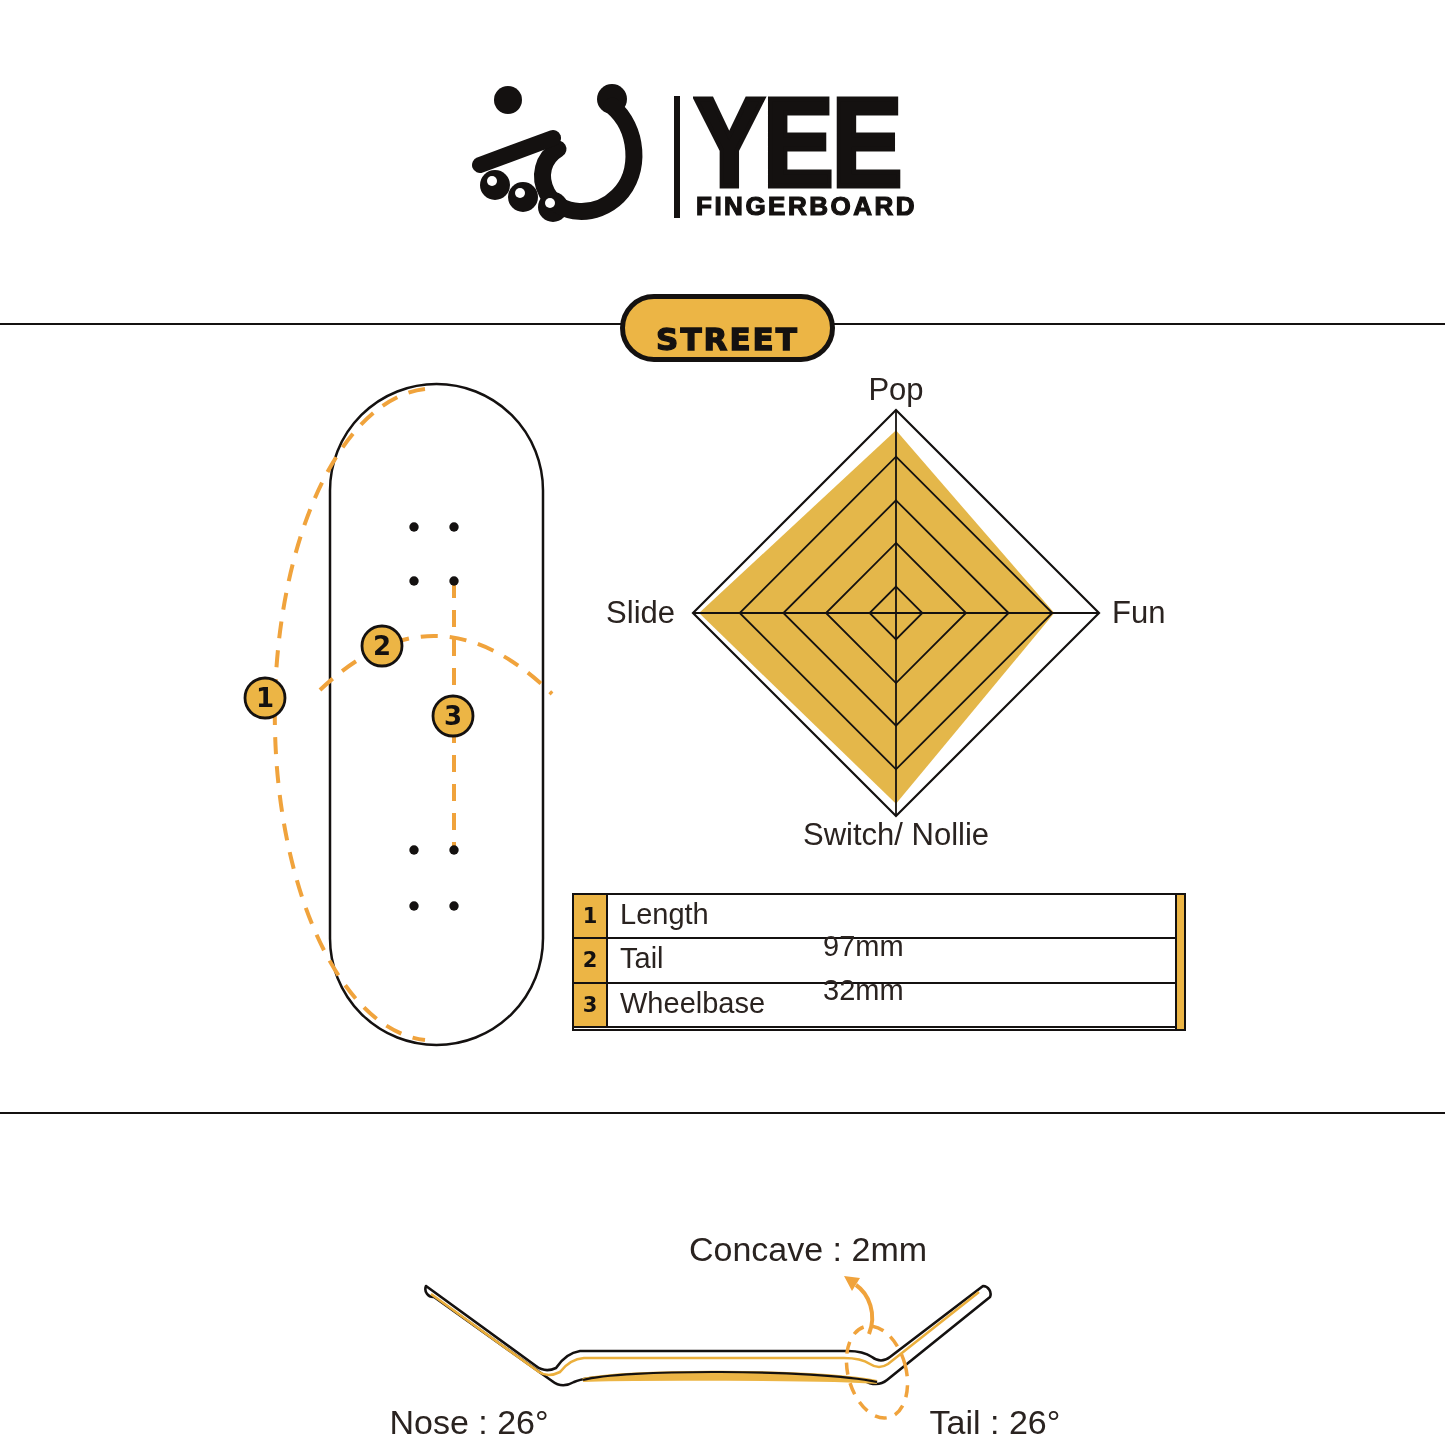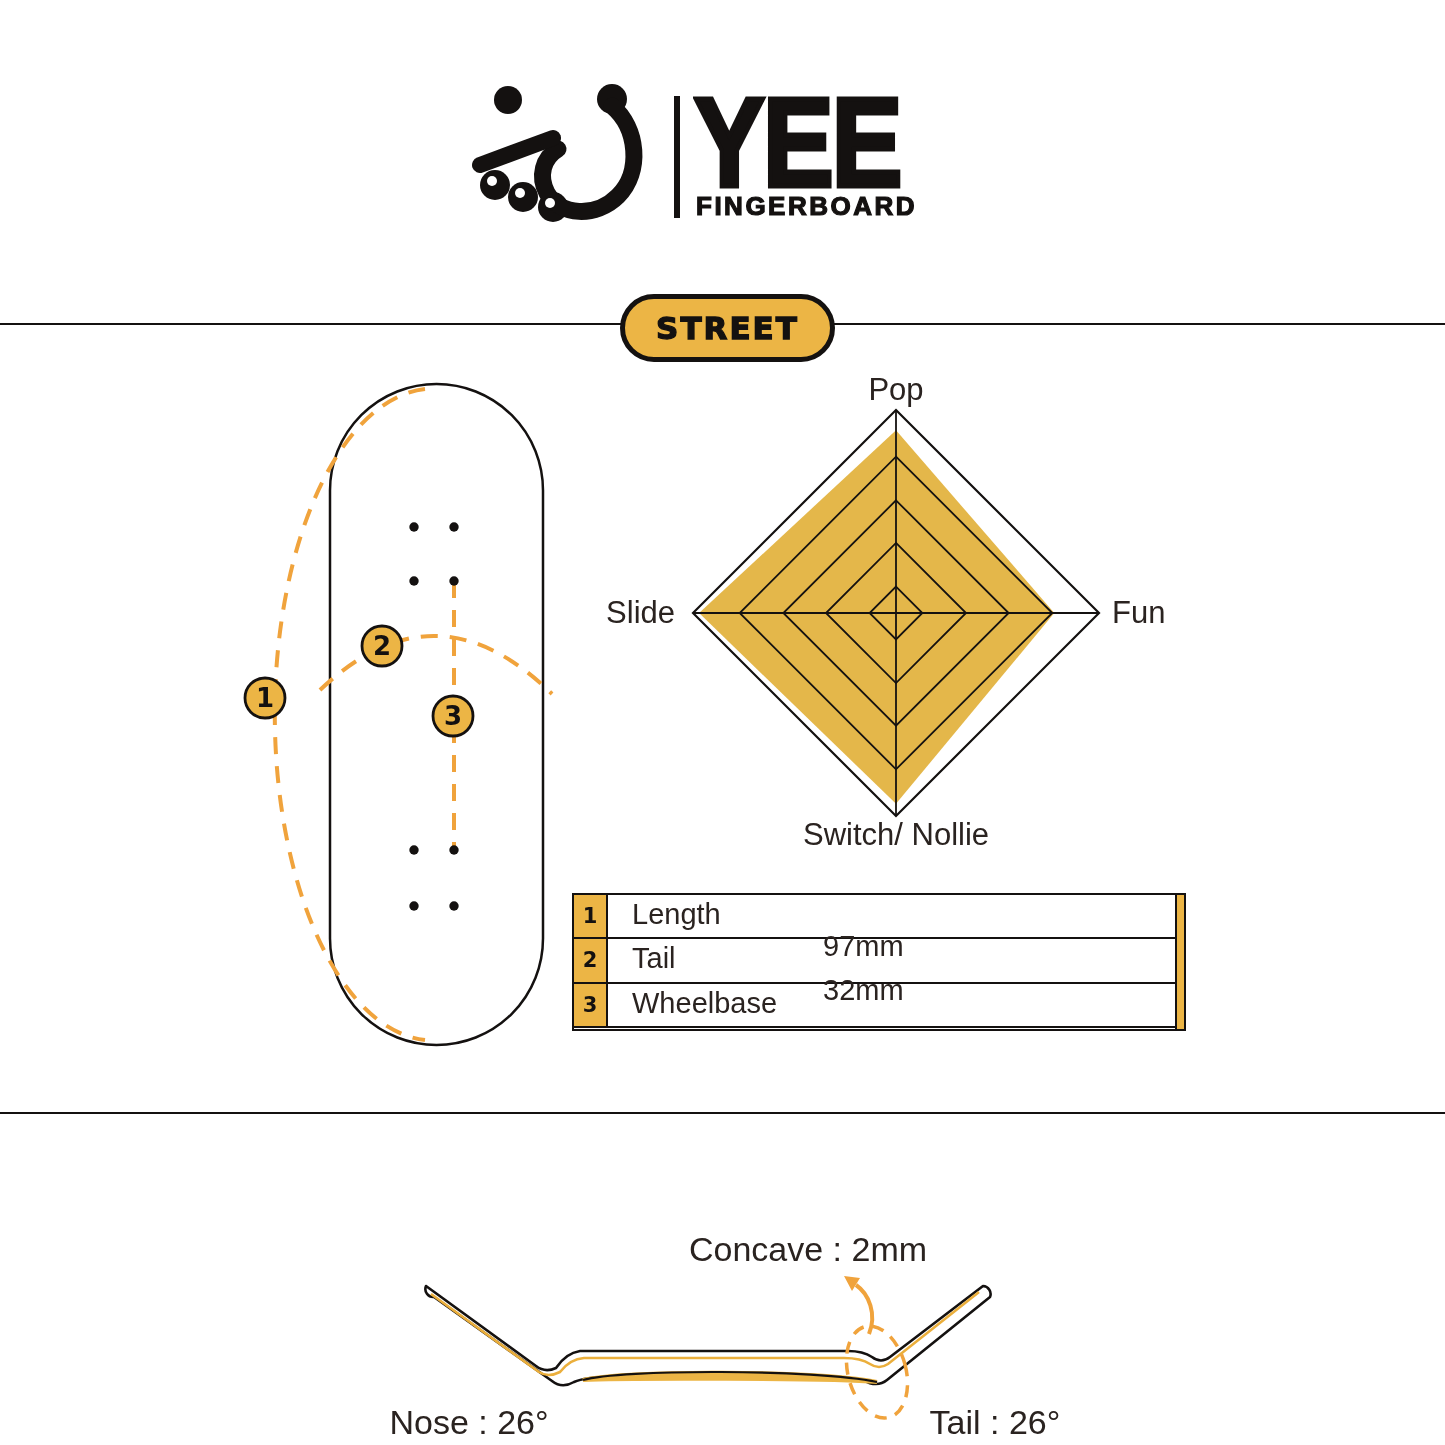--- a/index.html
+++ b/index.html
@@ -9,35 +9,35 @@
   
   .brand-word{position:absolute;left:694px;top:80px;font-size:126px;font-weight:900;line-height:1;
               letter-spacing:-2px;color:#141110;-webkit-text-stroke:5px #141110;
               transform:scaleX(.84);transform-origin:left top;}
   .brand-sub{position:absolute;left:696px;top:193px;font-size:26px;font-weight:700;line-height:1;
              letter-spacing:2.5px;color:#141110;-webkit-text-stroke:1.2px #141110;}
   .logo-divider{position:absolute;left:674px;top:96px;width:6px;height:122px;background:#141110;}
   
   .rule{position:absolute;left:0;width:1445px;height:2px;background:#141110;}
   .pill{position:absolute;background:#ECB545;border:5px solid #141110;border-radius:999px;
-        display:flex;align-items:center;justify-content:center;z-index:3;}
+        display:flex;align-items:flex-end;justify-content:center;z-index:3;}
   .pill span{font-family:"DejaVu Sans",sans-serif;font-weight:800;font-size:31px;
              letter-spacing:2px;color:#141110;-webkit-text-stroke:1.3px #141110;}
   .pill-street{left:620px;top:294px;width:205px;height:58px;}
   .pill-mold{left:572px;top:1083px;width:298px;height:60px;}
   
   .spec-table{position:absolute;left:572px;top:893px;width:614px;height:138px;
               border:2.5px solid #141110;box-sizing:border-box;background:#fff;}
   .spec-row{position:relative;height:44.3px;border-bottom:2.5px solid #141110;box-sizing:border-box;}
   .spec-row:last-child{border-bottom:none;}
   .spec-num{position:absolute;left:0;top:0;bottom:0;width:34px;background:#ECB545;
             border-right:2.5px solid #141110;box-sizing:border-box;display:flex;align-items:center;
             justify-content:center;font-family:"DejaVu Sans",sans-serif;font-weight:800;font-size:21px;}
   .spec-label{position:absolute;left:46px;top:50%;transform:translateY(-54%);
-              font-size:29px;color:#2A2320;margin-left:12px;}
+              font-size:29px;color:#2A2320;}
   .spec-value{position:absolute;left:249px;top:50%;transform:translateY(-54%);
               font-size:29px;color:#2A2320;white-space:nowrap;margin-top:32px;}
   .spec-strip{position:absolute;right:0;top:0;bottom:0;width:9px;background:#ECB545;
               border-left:2px solid #141110;box-sizing:border-box;}
   svg text{font-family:"Liberation Sans",sans-serif;}
 </style>
 </head>
 <body>
 
 <div class="stage">

